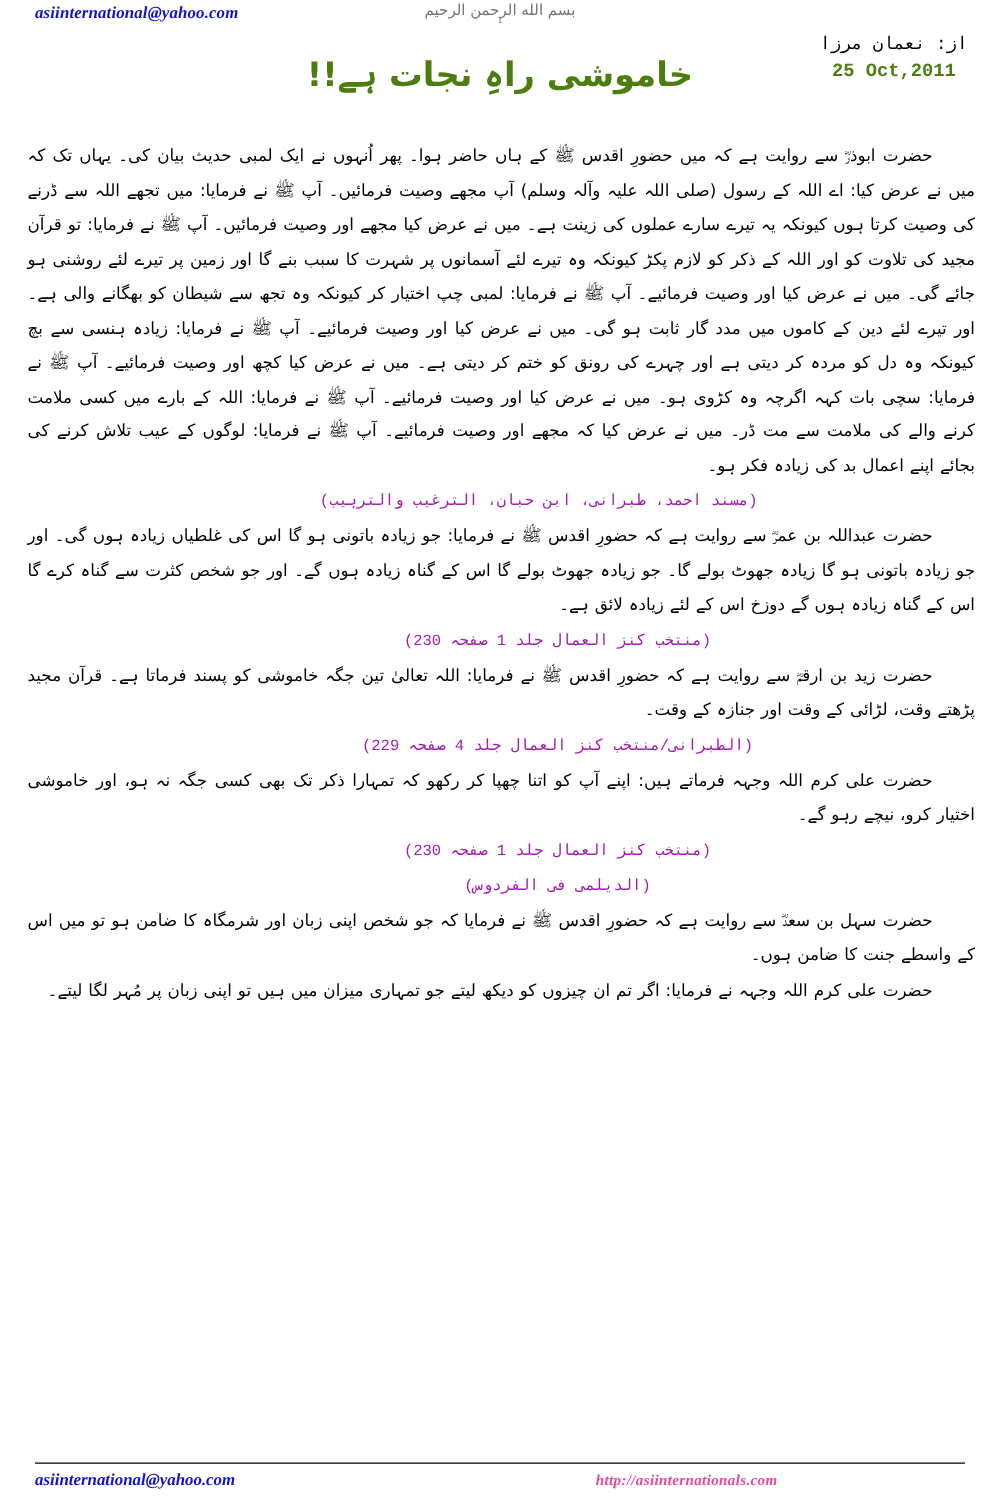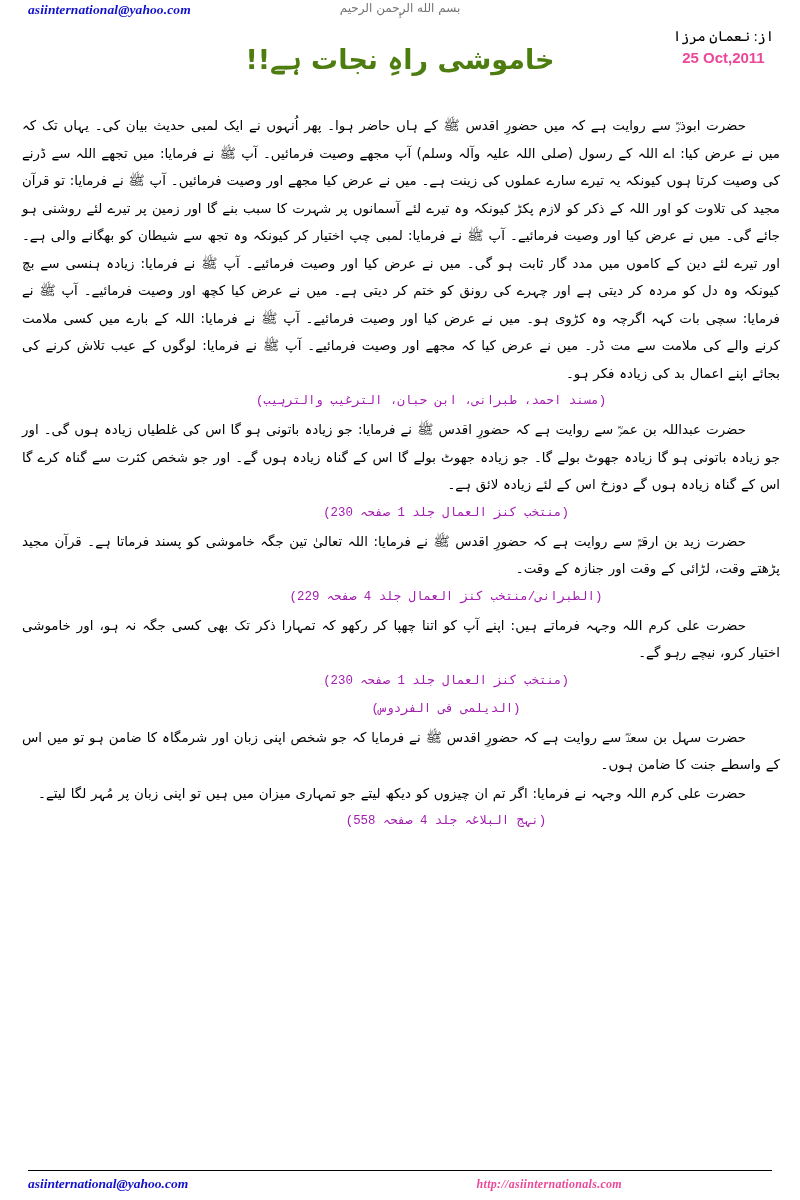--- a/index.html
+++ b/index.html
@@ -64,32 +64,32 @@
   }
 
   .hdr-byline {
     position: absolute;
     right: 26px;
     top: 28px;
     text-align: center;
     direction: rtl;
   }
   .hdr-author {
-    font-family: Liberation Serif, serif;
+    font-family: Liberation Mono, monospace;
     font-size: 14px;
     color: #000;
     white-space: nowrap;
     line-height: 1.25;
   }
   .hdr-date {
     direction: ltr;
-    font-family: Liberation Sans, sans-serif;
+    font-family: Liberation Mono, monospace;
     font-size: 15px;
     font-weight: bold;
-    color: #ec4899;
+    color: #4d7c0f;
     margin-top: 3px;
     white-space: nowrap;
   }
 
   .doc-title {
     position: absolute;
     left: 0; right: 0;
     top: 44px;
     text-align: center;
     direction: rtl;
@@ -214,21 +214,20 @@
     <p class="citation right-ish">(الطبرانی/منتخب کنز العمال جلد 4 صفحہ 229)</p>
 
     <p class="para first-indent">حضرت علی کرم اللہ وجہہ فرماتے ہیں: اپنے آپ کو اتنا چھپا کر رکھو کہ تمہارا ذکر تک بھی کسی جگہ نہ ہو، اور خاموشی اختیار کرو، نیچے رہو گے۔</p>
     <p class="citation right-ish">(منتخب کنز العمال جلد 1 صفحہ 230)</p>
 
     <p class="citation right-ish">(الدیلمی فی الفردوس)</p>
 
     <p class="para first-indent">حضرت سہل بن سعدؓ سے روایت ہے کہ حضورِ اقدس ﷺ نے فرمایا کہ جو شخص اپنی زبان اور شرمگاہ کا ضامن ہو تو میں اس کے واسطے جنت کا ضامن ہوں۔</p>
 
     <p class="para first-indent">حضرت علی کرم اللہ وجہہ نے فرمایا: اگر تم ان چیزوں کو دیکھ لیتے جو تمہاری میزان میں ہیں تو اپنی زبان پر مُہر لگا لیتے۔</p>
-    <p class="citation right-ish">(نہج البلاغہ جلد 4 صفحہ 558)</p>
 
   </div>
 
   <div class="footer-band">
     <div class="footer-rule"></div>
     <div class="footer-row">
       <span class="ftr-email">asiinternational@yahoo.com</span>
       <span class="ftr-url">http://asiinternationals.com</span>
     </div>
   </div>

